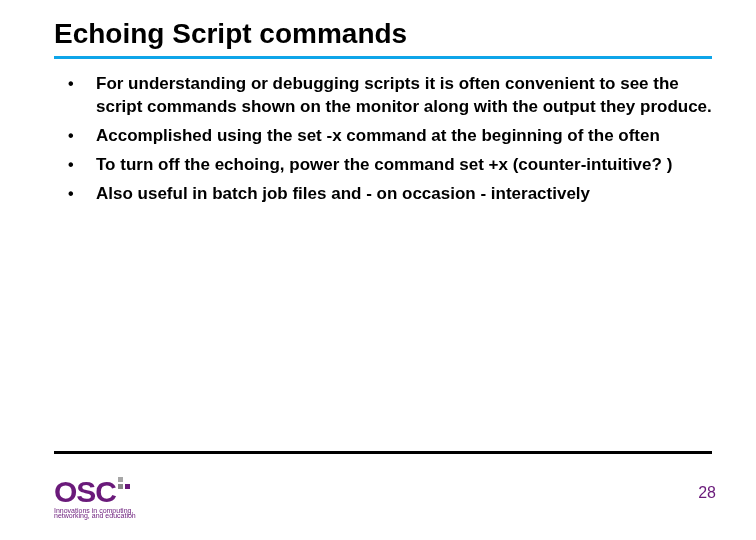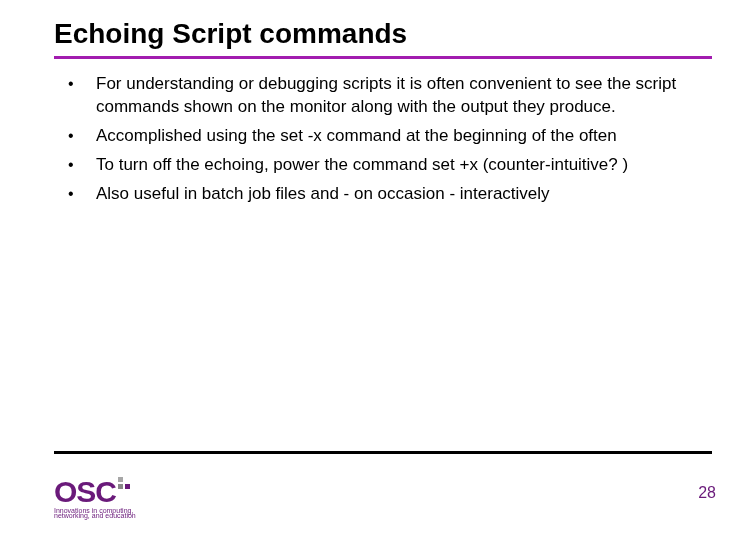--- a/index.html
+++ b/index.html
@@ -8,32 +8,32 @@
     width: 756px;
     height: 540px;
     position: relative;
     padding: 18px 44px 0 54px;
   }
   .title {
     font-size: 28px;
     font-weight: bold;
     color: #000;
     padding-bottom: 6px;
-    border-bottom: 3px solid #a21caf;
+    border-bottom: 3px solid #0ea5e9;
     margin-bottom: 14px;
   }
   .bullets {
     list-style: none;
     padding-left: 10px;
   }
   .bullets li {
     position: relative;
     padding-left: 32px;
     font-size: 17px;
-    font-weight: normal;
+    font-weight: bold;
     color: #000;
     line-height: 1.35;
     margin-bottom: 6px;
   }
   .bullets li::before {
     content: "•";
     position: absolute;
     left: 4px;
     top: 0;
     font-size: 16px;

